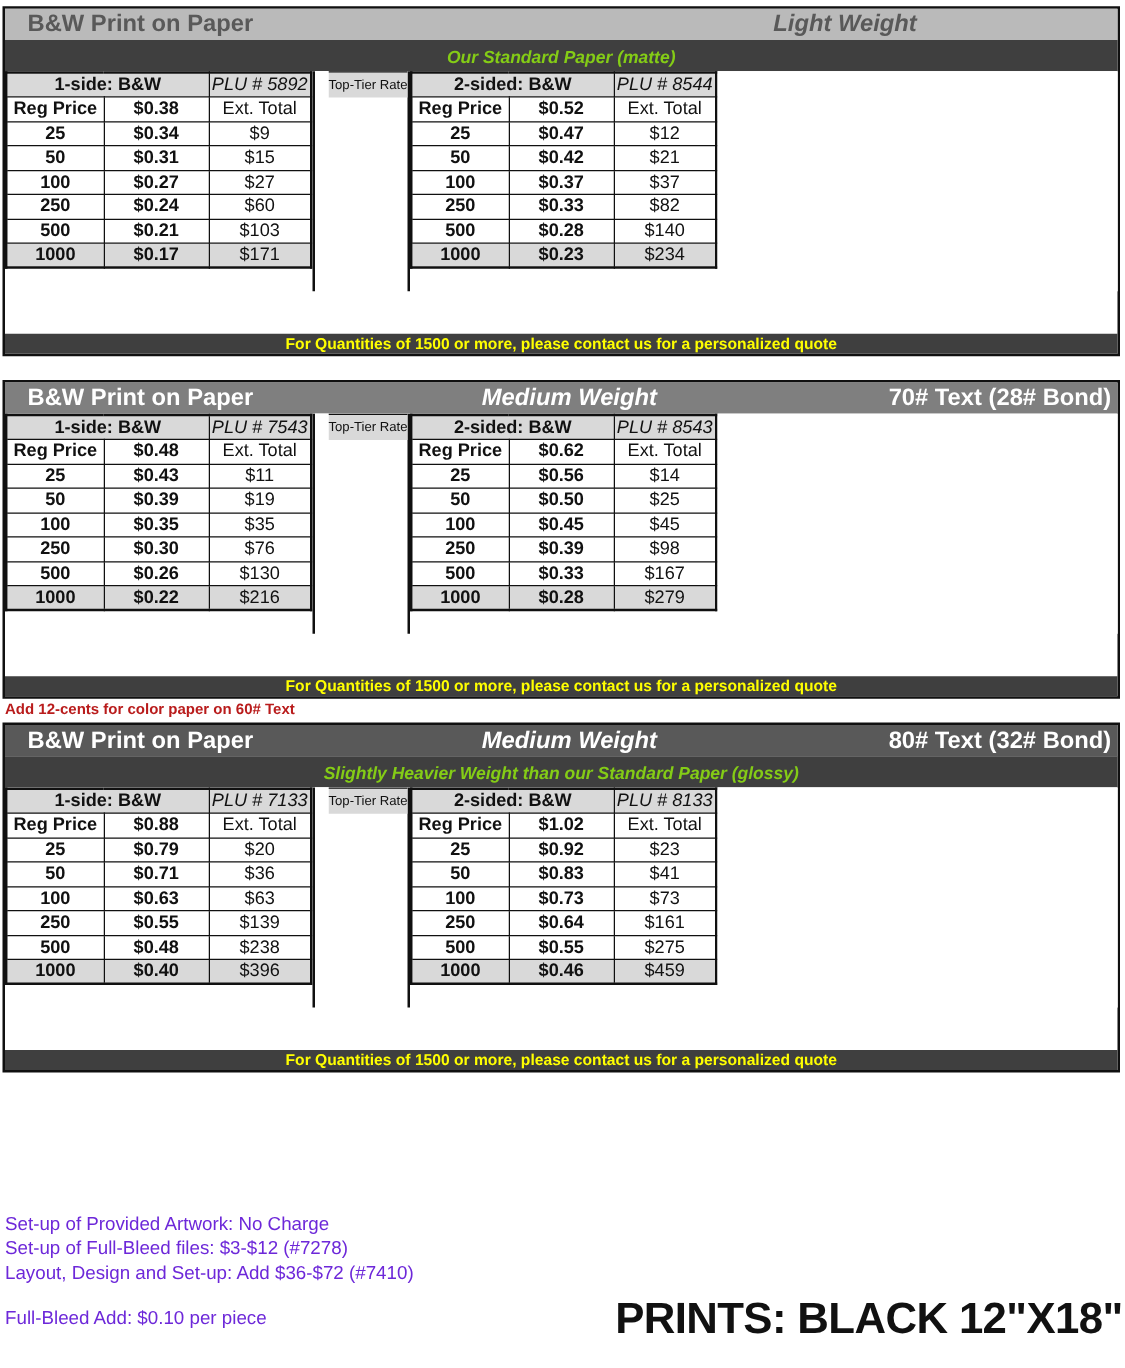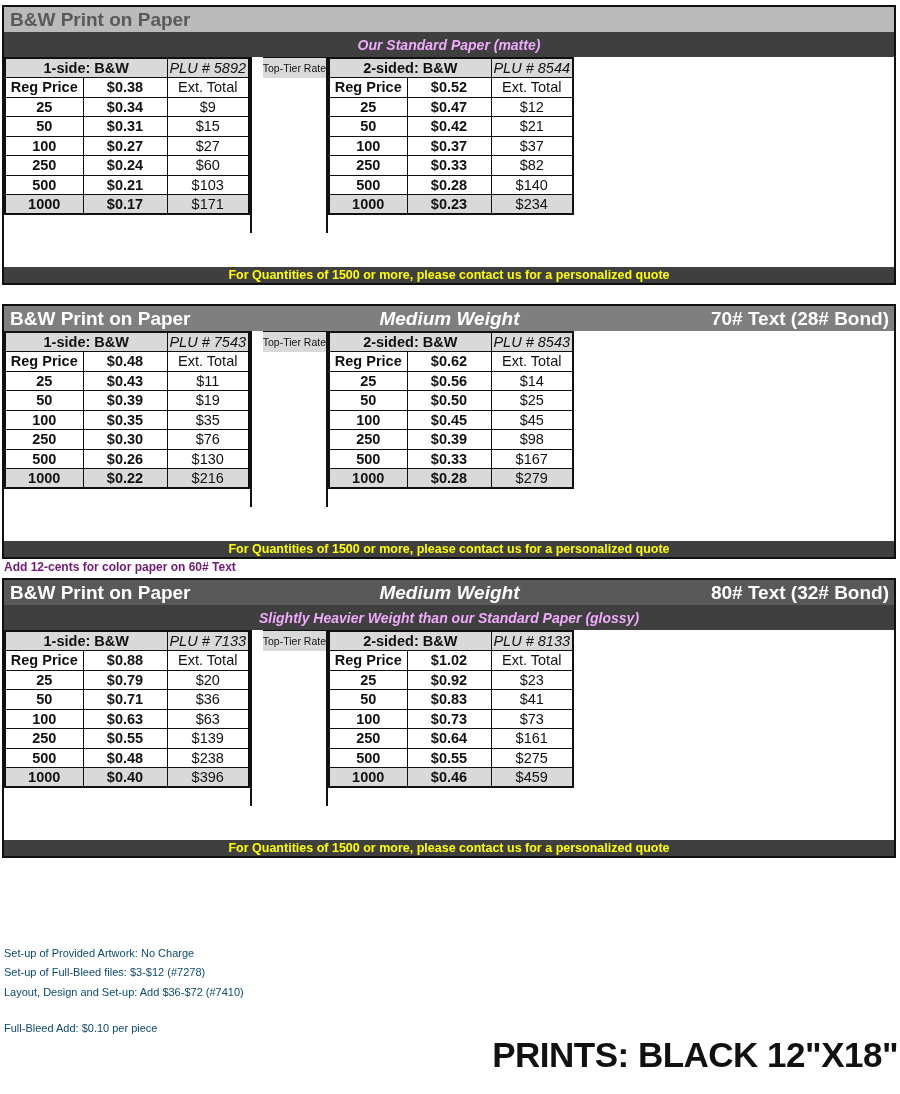--- a/index.html
+++ b/index.html
@@ -23,26 +23,26 @@
   .sec3 { margin-top: 2px; }
   .titlebar {
     height: 25px;
     display: flex; align-items: center;
     font-weight: bold; font-size: 19px; line-height: 25px;
     white-space: nowrap;
   }
   .sec1 .titlebar { background: #bababa; color: #595959; }
   .sec2 .titlebar { background: #7f7f7f; color: #ffffff; }
   .sec3 .titlebar { background: #595959; color: #ffffff; }
-  .t-left  { flex: 1 1 0; text-align: left; padding-left: 6px; }
+  .t-left  { flex: 1 1 0; text-align: left; padding-left: 18px; }
   .t-mid   { flex: 1 1 0; text-align: center; font-style: italic; }
   .t-right { flex: 1 1 0; text-align: right; padding-right: 5px; }
   .subtitlebar {
     height: 25px;
-    background: #3f3f3f; color: #f0abfc;
+    background: #3f3f3f; color: #84cc16;
     font-weight: bold; font-style: italic; font-size: 14px;
     display: flex; align-items: center; justify-content: center;
     white-space: nowrap;
   }
   .content { display: flex; height: 176px; background: #fff; }
   table.pt {
     border-collapse: collapse; table-layout: fixed;
     width: 244px; height: 158px;
     border: 2px solid #101010;
   }
@@ -74,40 +74,41 @@
   .quotebar {
     height: 16px;
     background: #3f3f3f; color: #ffff00;
     font-weight: bold; font-size: 12.5px;
     display: flex; align-items: center; justify-content: center;
     white-space: nowrap;
     margin-top: 34px;
   }
   .rednote {
     margin: 1px 0 0 4px; height: 16px;
-    color: #701a75; font-weight: bold; font-size: 12px; line-height: 15px;
+    color: #b91c1c; font-weight: bold; font-size: 12px; line-height: 15px;
   }
   .footnotes {
-    position: absolute; left: 4px; top: 944px;
-    font-size: 11px; line-height: 19.3px; color: #0c4a6e;
+    position: absolute; left: 4px; top: 970px;
+    font-size: 15px; line-height: 19.3px; color: #6d28d9;
     white-space: nowrap;
   }
   .fullbleed { margin-top: 17px; }
   .prints {
     position: absolute; right: 2px; top: 1035px;
     font-size: 35px; font-weight: bold; color: #111;
     letter-spacing: -0.5px; white-space: nowrap;
   }
 </style>
 </head>
 <body>
 
 <div class="section sec1">
   <div class="titlebar">
     <span class="t-left">B&amp;W Print on Paper</span>
+    <span class="t-mid">Light Weight</span>
   </div>
   <div class="subtitlebar">Our Standard Paper (matte)</div>
   <div class="content">
     <table class="pt">
       <colgroup>
           <col class="c1">
           <col class="c2">
           <col class="c3">
         </colgroup>
       <tbody>

